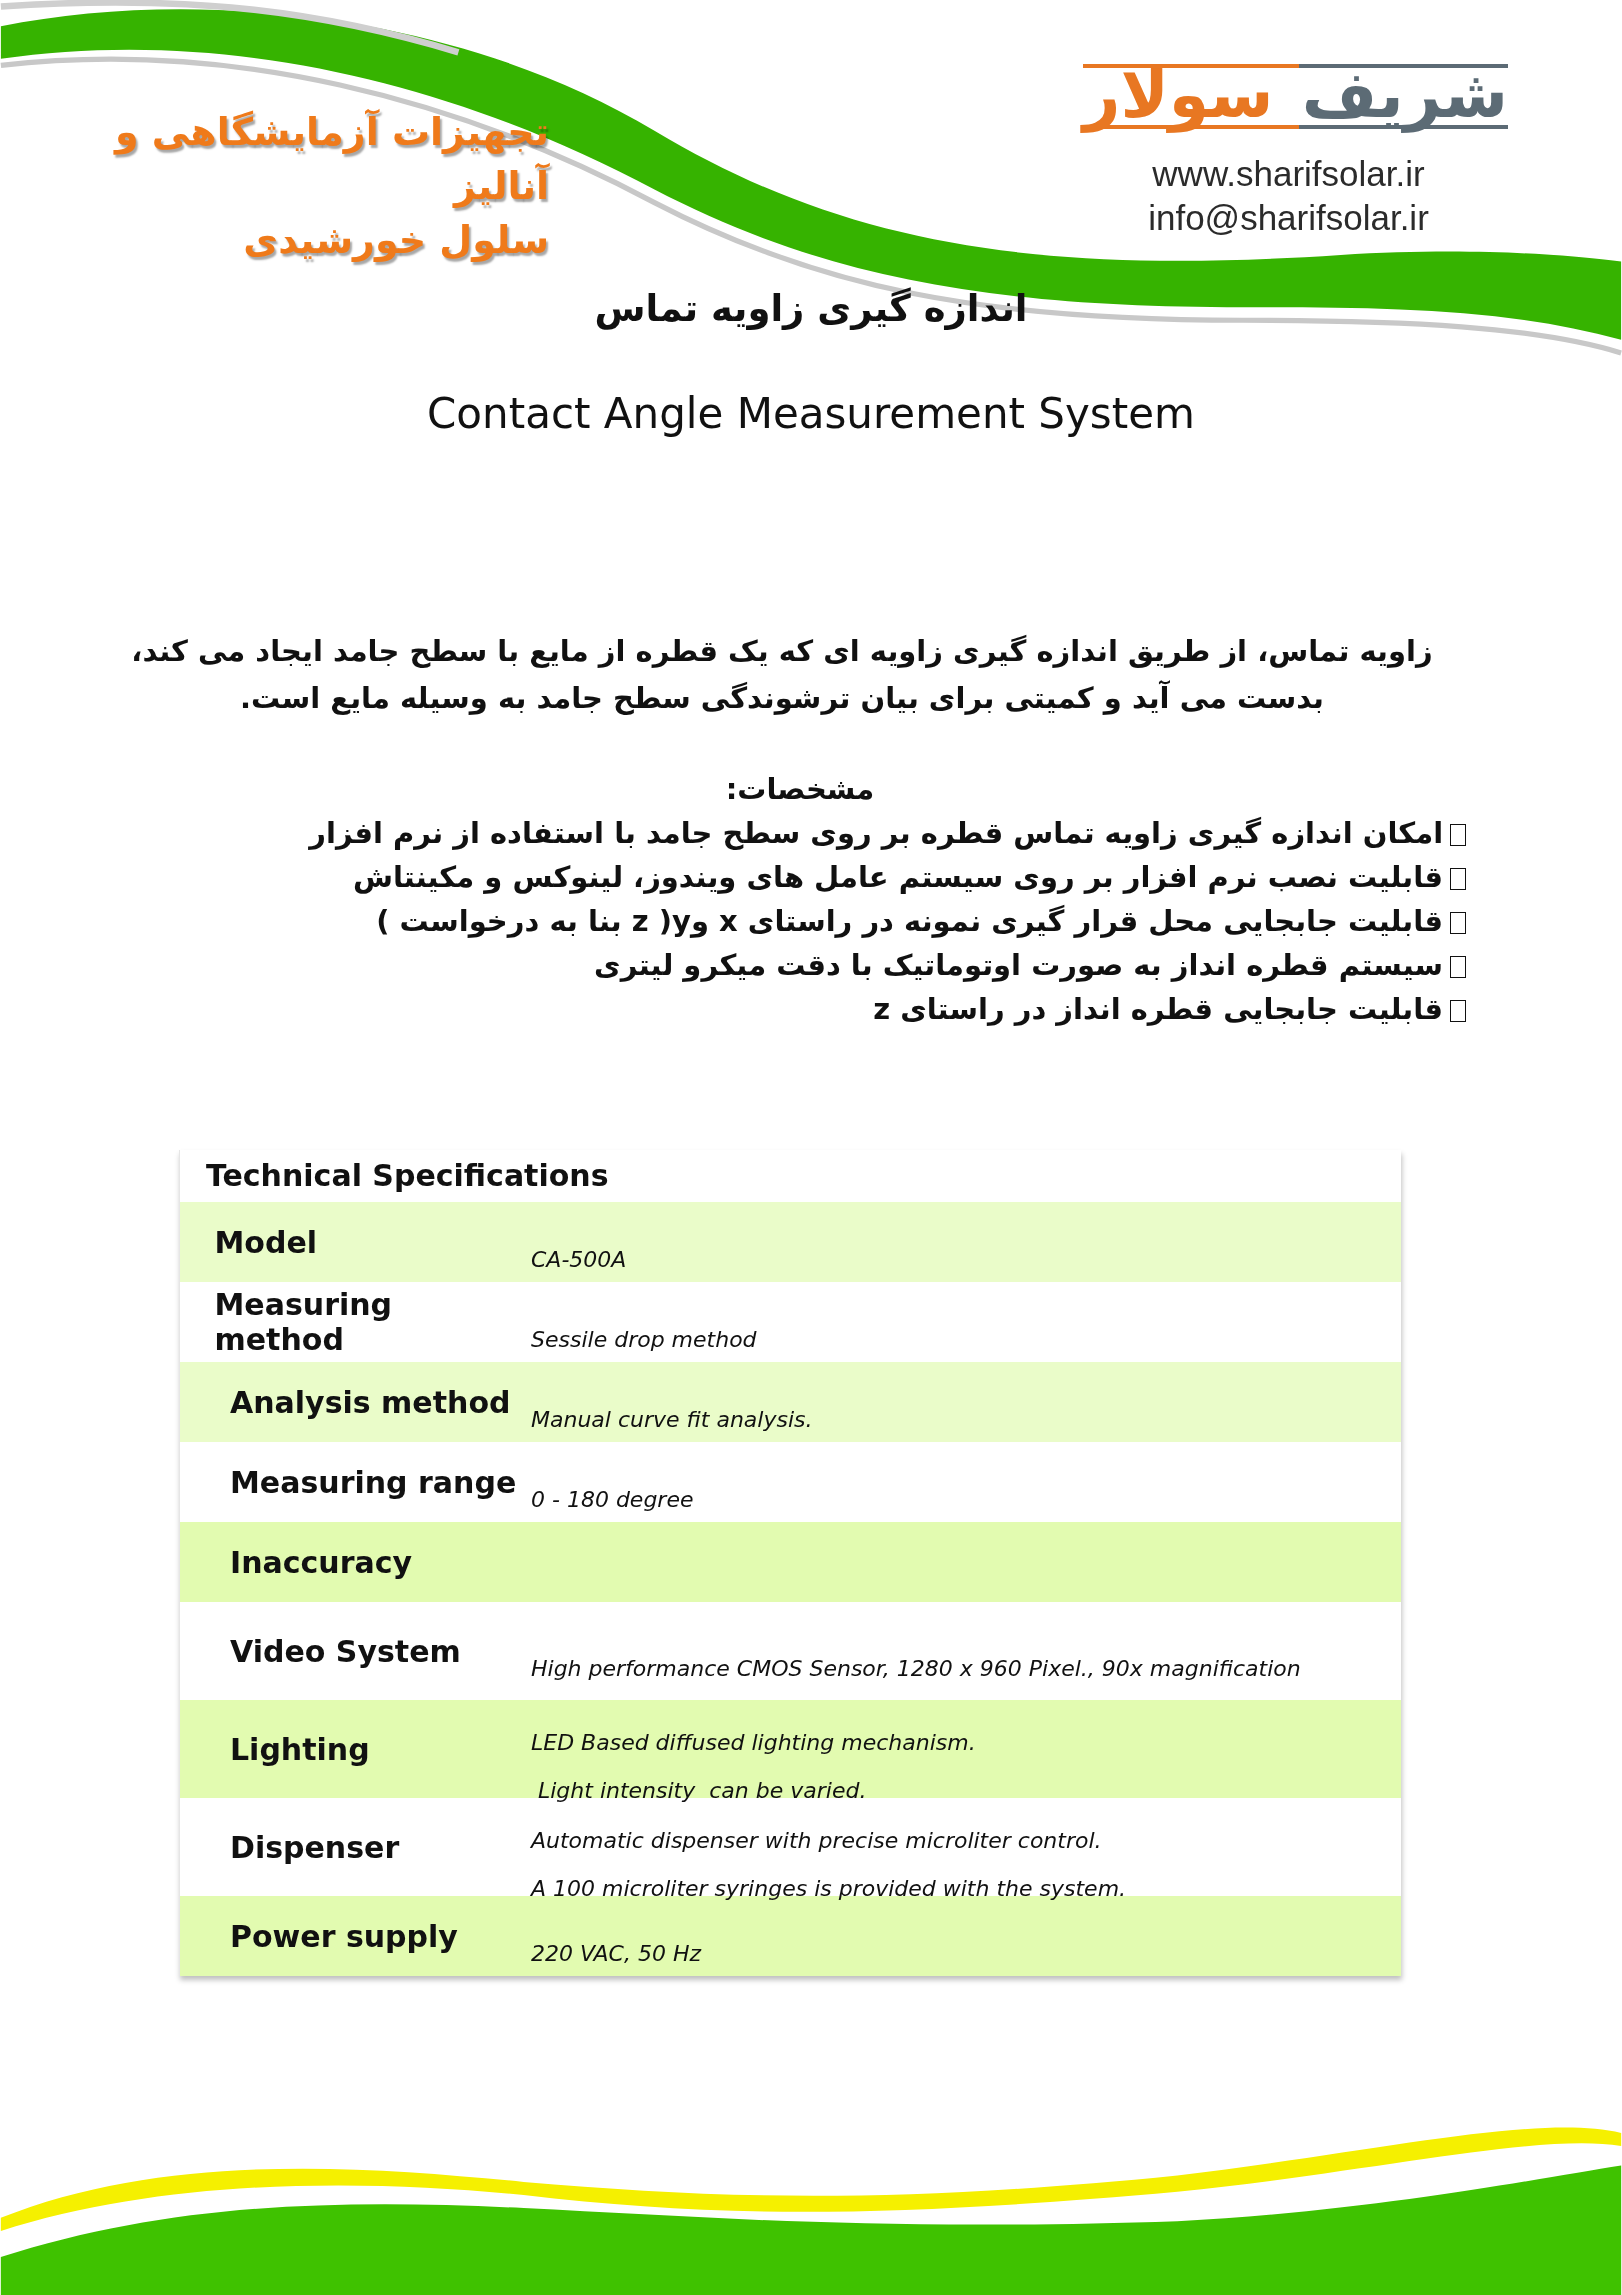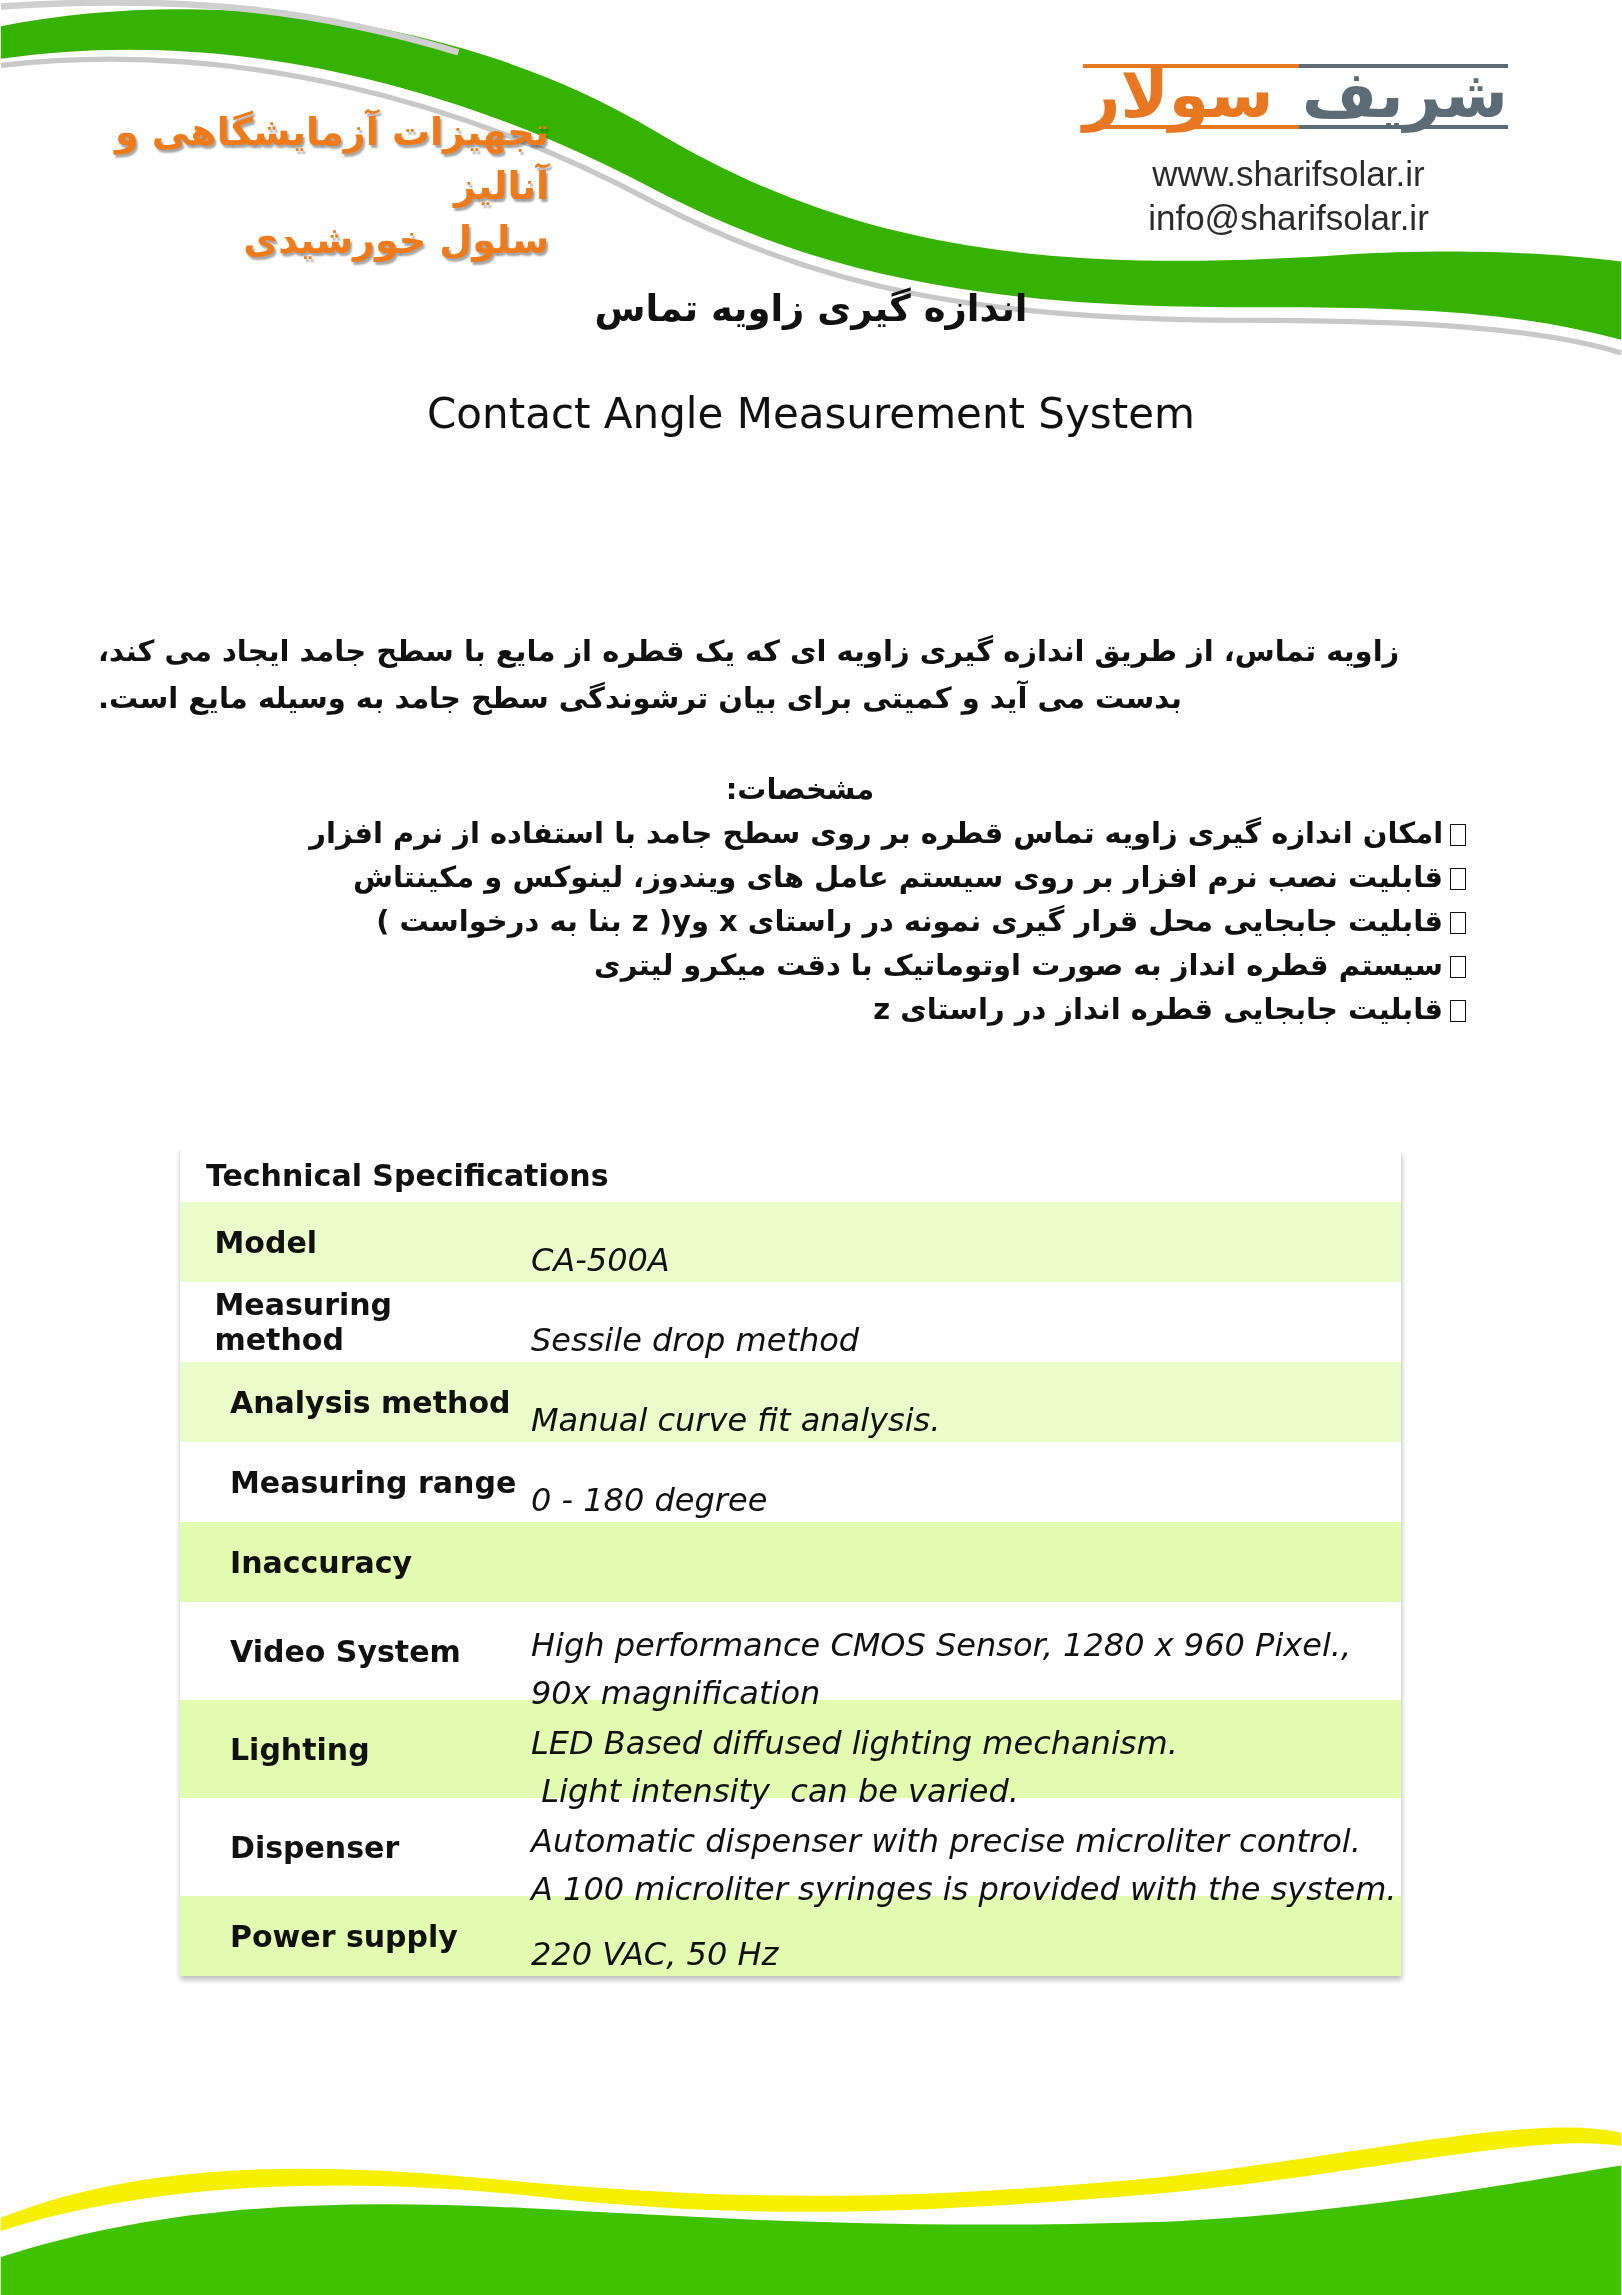--- a/index.html
+++ b/index.html
@@ -37,21 +37,21 @@
     left: 0; width: 1622px; top: 287px; text-align: center; direction: rtl;
     font-weight: bold; font-size: 37px; color: #111;
   }
   .title-en {
     left: 0; width: 1622px; top: 389px; text-align: center;
     font-family: "DejaVu Sans", sans-serif; font-size: 42px; color: #111;
     letter-spacing: 0px;
   }
 
   .intro {
-    left: 98px; width: 1368px; top: 628px; direction: rtl; text-align: left;
+    left: 98px; width: 1368px; top: 628px; direction: rtl; text-align: center;
     font-weight: bold; font-size: 29px; line-height: 47px; color: #111;
   }
   .spec-heading {
     left: 116px; width: 1368px; top: 766px; direction: rtl; text-align: center;
     font-weight: bold; font-size: 29px; line-height: 47px;
   }
   .features {
     left: 98px; width: 1368px; top: 811px; direction: rtl; text-align: right;
     margin: 0; padding: 0; list-style: none;
   }
@@ -72,21 +72,21 @@
   .spec-row { display: flex; align-items: center; padding-left: 24px; }
   .spec-row.alt { background: #eafcc9; }
   .spec-row.alt2 { background: #e2fbb0; }
   .spec-label {
     width: 327px; padding-left: 10.5px; box-sizing: border-box;
     font-family: "DejaVu Sans", sans-serif; font-weight: bold; font-size: 30px; color: #111;
   }
   .spec-label.indent { padding-left: 26px; }
   .spec-value {
     flex: 1; font-family: "DejaVu Sans", sans-serif; font-style: italic;
-    font-size: 32px; line-height: 48px; color: #111; margin-top: 36px;
+    font-size: 22px; line-height: 48px; color: #111; margin-top: 36px;
   }
   .h1 { height: 80px; } .h2 { height: 98px; }
 </style>
 </head>
 <body>
 
 <svg class="deco" width="1622" height="366" viewBox="0 0 2479 560">
   <path d="M0,40 C300,-20 700,20 1000,200 C1300,380 1600,420 2050,390 C2250,378 2400,390 2479,400 L2479,520 C2300,470 2100,470 1900,470 C1500,470 1250,420 1000,290 C700,130 350,40 0,90 Z" fill="#36b300"></path>
   <path d="M0,100 C350,60 700,150 1000,310 C1250,440 1500,490 1900,490 C2150,490 2350,500 2479,540" fill="none" stroke="#c8c8c8" stroke-width="8"></path>
   <path d="M0,10 C300,-10 500,20 700,80" fill="none" stroke="#cfcfcf" stroke-width="10"></path>

